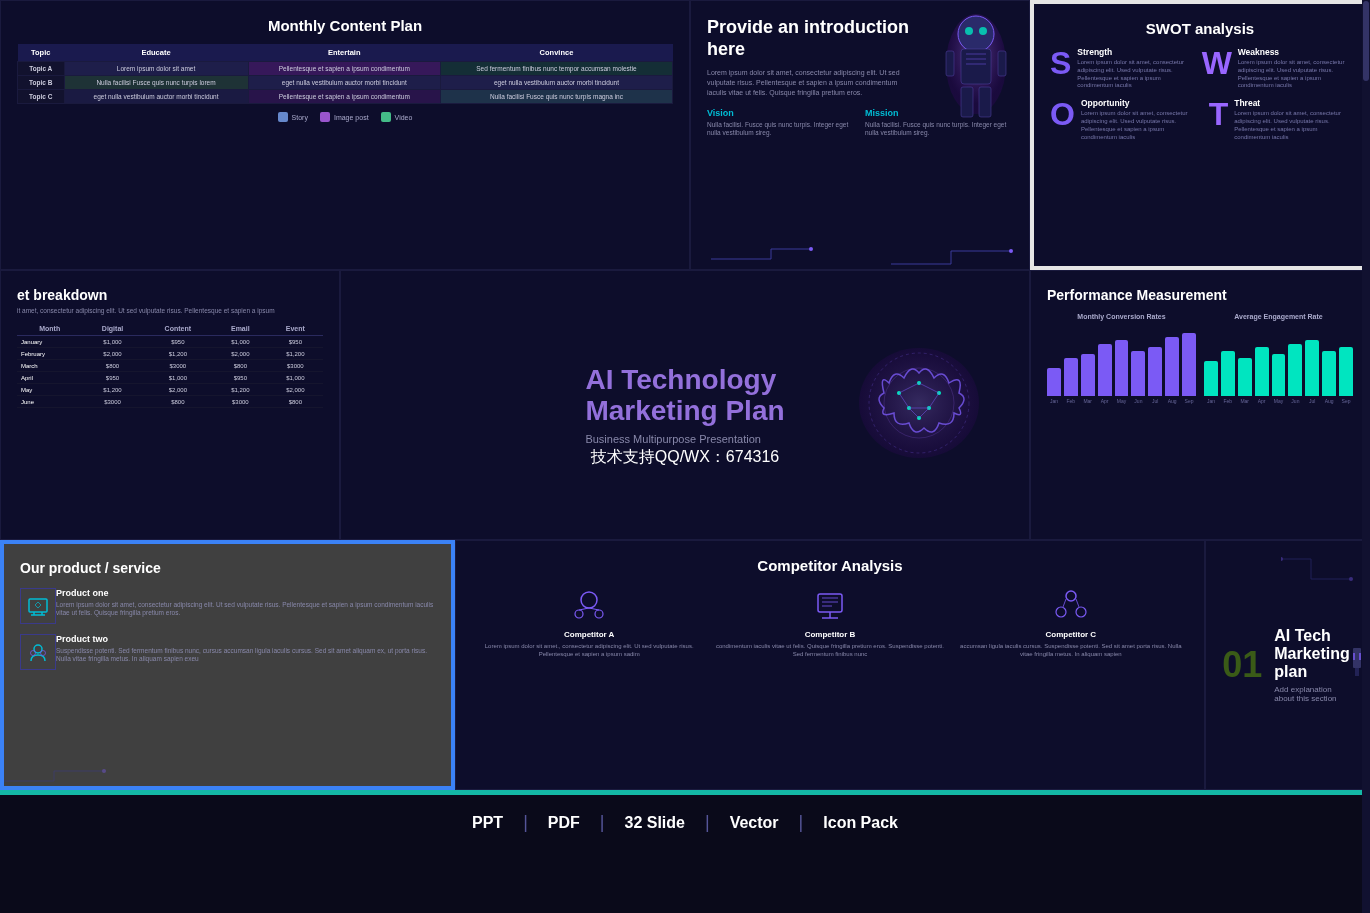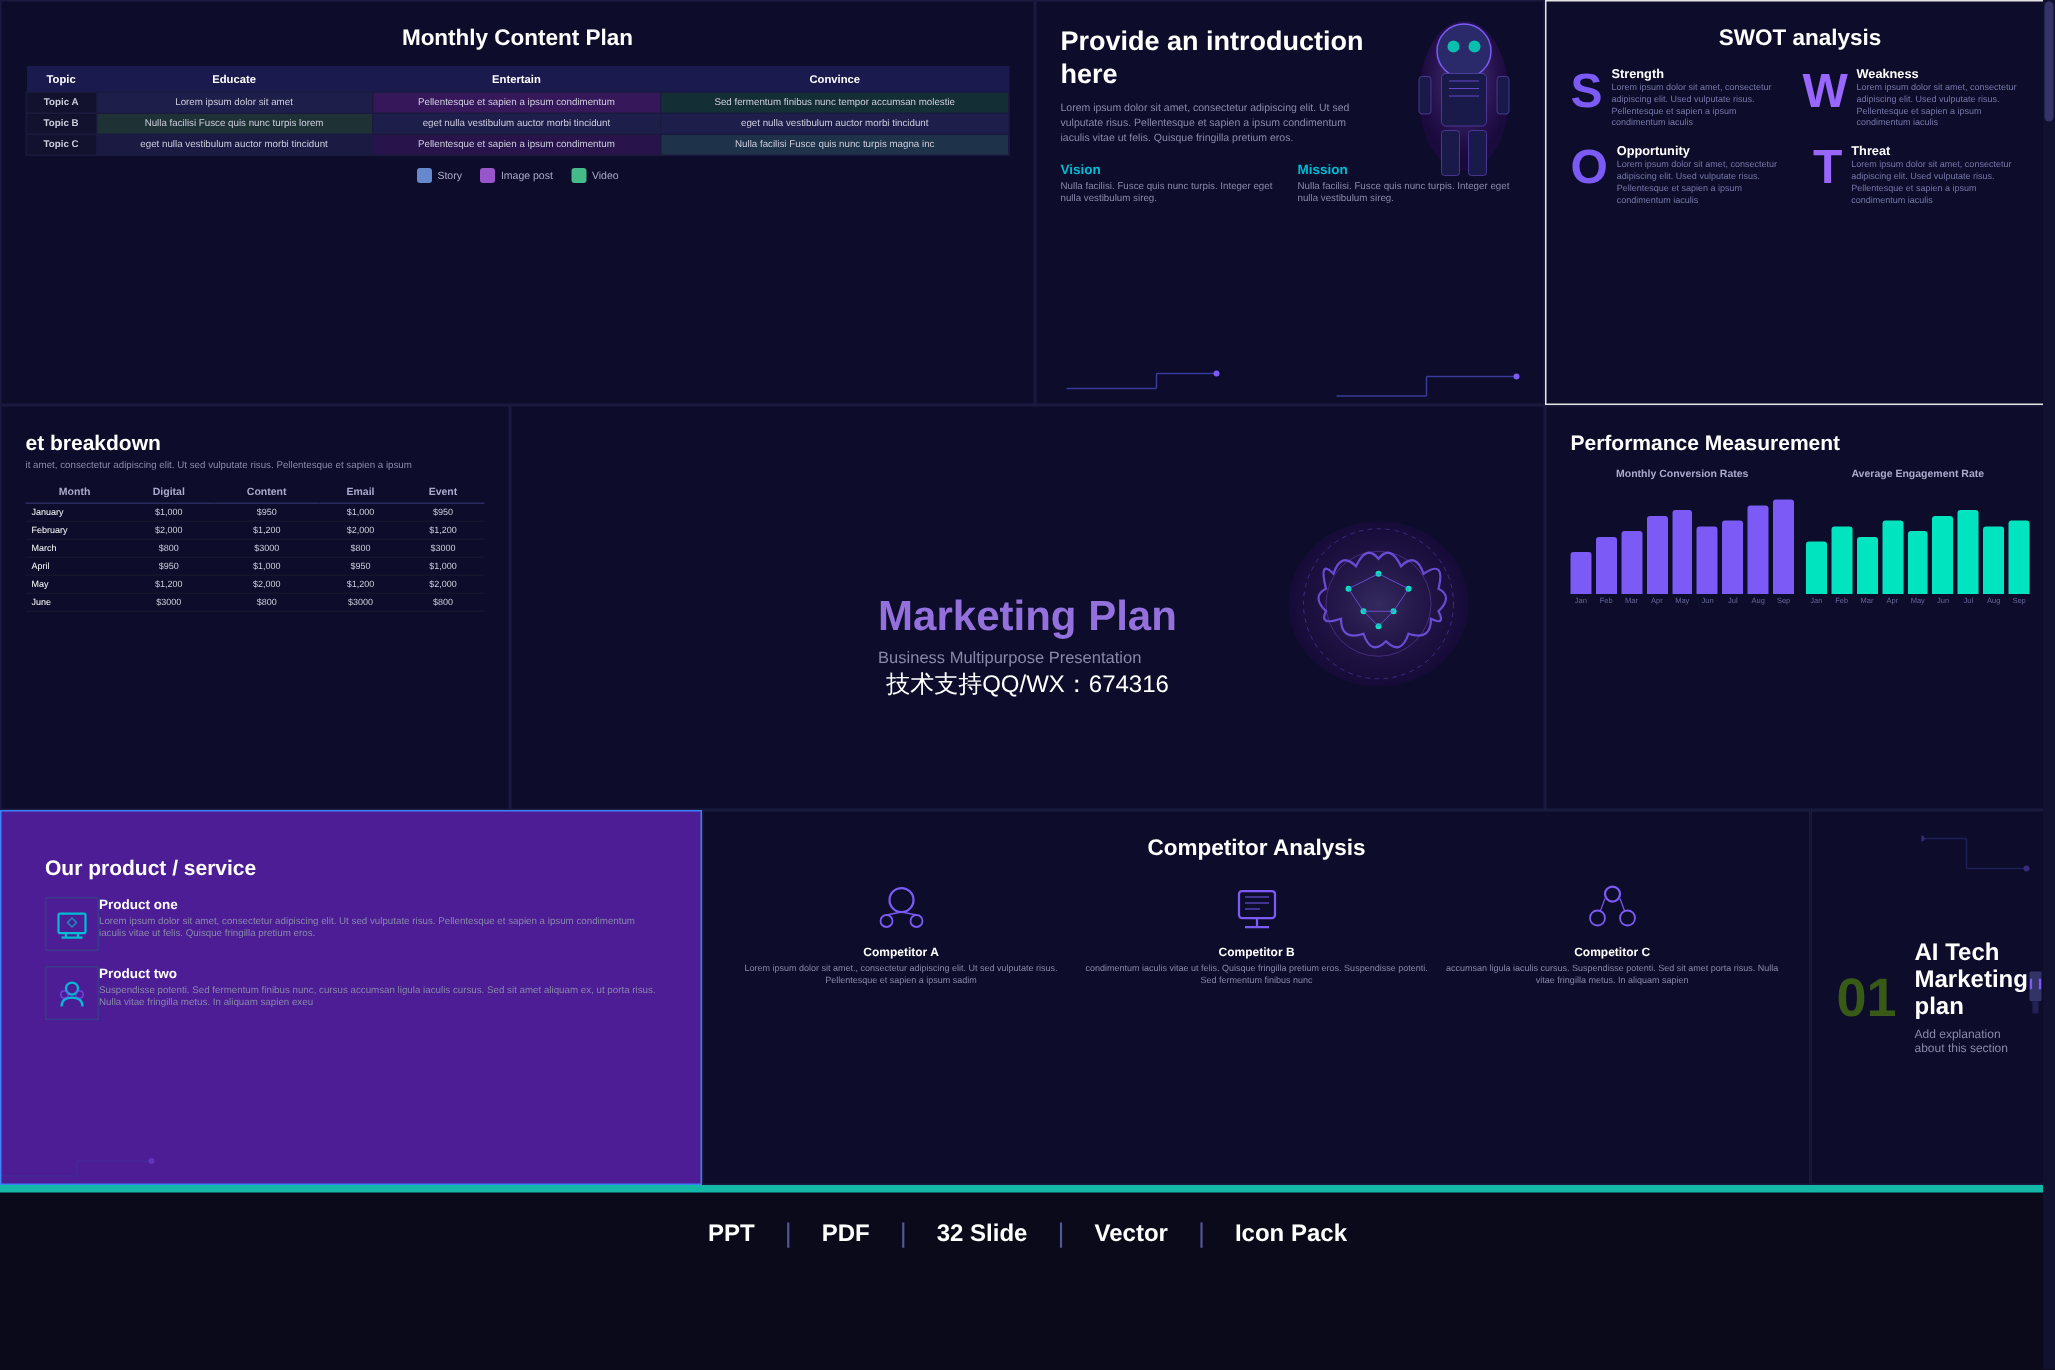--- a/index.html
+++ b/index.html
@@ -129,21 +129,21 @@
     }
     .legend-dot {
       width: 10px;
       height: 10px;
       border-radius: 2px;
     }
 
     
     .card-swot {
       background: #0d0d2b;
-      border: 1px solid #e5e5e5;
+      border: 4px solid #e5e5e5;
       padding: 16px;
       position: relative;
     }
     .card-swot .card-title {
       color: #ffffff;
       font-size: 15px;
       font-weight: bold;
       text-align: center;
       margin-bottom: 10px;
     }
@@ -260,23 +260,23 @@
     }
     .chart-labels span {
       flex: 1;
       text-align: center;
       color: #666699;
       font-size: 5px;
     }
 
     
     .card-product {
-      background: #4c1d95;
-      border: 1px solid #3b82f6;
-      padding: 29px;
+      background: #404040;
+      border: 4px solid #3b82f6;
+      padding: 16px;
     }
     .card-product .card-title {
       color: #ffffff;
       font-size: 14px;
       font-weight: bold;
       margin-bottom: 12px;
     }
     .product-item {
       display: flex;
       margin-bottom: 10px;
@@ -673,21 +673,21 @@
             <td>$3000</td>
             <td>$800</td>
           </tr>
         </tbody>
     </table>
   </div>
 
   <div class="slide-card s2 card-hero">
     <div style="z-index:2; position:relative;">
       <div class="hero-title">
-        <br>
+        <span>AI Technology</span><br>
         <span style="color:#9370DB;">Marketing Plan</span>
       </div>
       <div class="hero-sub">Business Multipurpose Presentation</div>
     </div>
 
     <div class="brain-icon">
       <svg viewBox="0 0 160 160" width="160" height="160">
         <defs>
           <radialGradient id="brainGrad" cx="50%" cy="50%" r="50%">
             <stop offset="0%" style="stop-color:#9370DB;stop-opacity:1"></stop>

